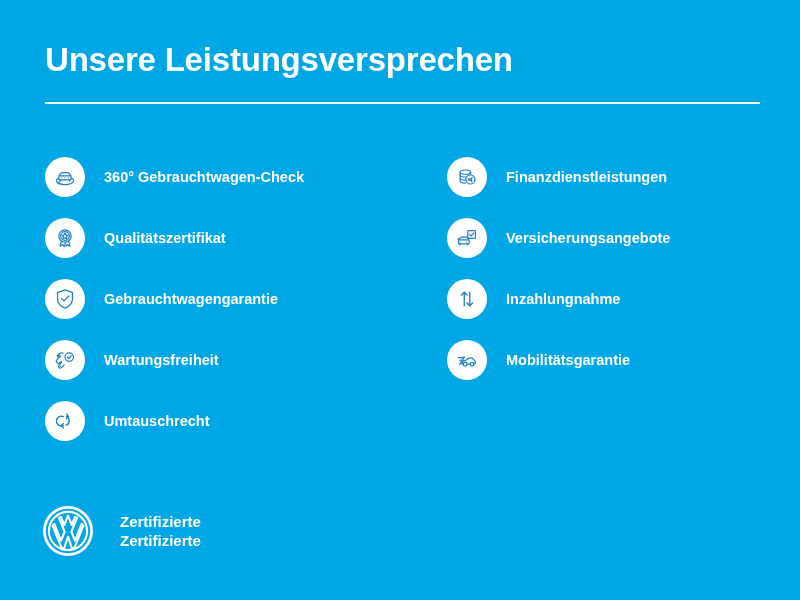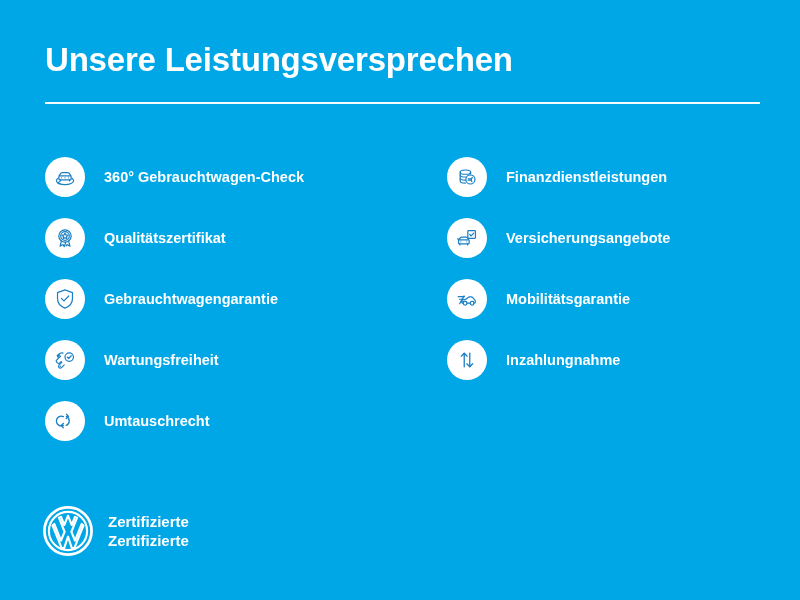--- a/index.html
+++ b/index.html
@@ -96,21 +96,21 @@
     display: flex;
     align-items: center;
   }
   #brand-logo {
     flex: 0 0 auto;
     width: 52px;
     height: 52px;
   }
   #brand-logo svg { display: block; width: 52px; height: 52px; }
   #brand-text {
-    margin-left: 14px;
+    margin-left: 26px;
     font-size: 15px;
     font-weight: bold;
     color: #FFFFFF;
     line-height: 19px;
   }
   #brand-line1, #brand-line2 { display: block; white-space: nowrap; }
 </style>
 </head>
 <body>
 
@@ -219,42 +219,42 @@
           <circle cx="15.6" cy="20.6" r="0.7" fill="#1B7FC4" stroke="none"></circle>
           <path d="M7.3 23.1v1.4M16.7 23.1v1.4"></path>
           <path d="M4.4 17.0l1.6.6"></path>
         </svg>
       </span>
       <span class="benefit-label">Versicherungsangebote</span>
     </div>
 
     <div class="benefit-item">
       <span class="benefit-icon">
+        <svg viewBox="0 0 32 32" fill="none" stroke="#1B7FC4" stroke-width="1.6" stroke-linecap="round" stroke-linejoin="round">
+          <path d="M12.6 24.4V7.8"></path>
+          <path d="M9.0 11.3l3.6-3.7 3.6 3.7"></path>
+          <path d="M19.4 7.6v16.6"></path>
+          <path d="M15.8 20.7l3.6 3.7 3.6-3.7"></path>
+        </svg>
+      </span>
+      <span class="benefit-label">Inzahlungnahme</span>
+    </div>
+
+    <div class="benefit-item">
+      <span class="benefit-icon">
         <svg viewBox="0 0 32 32" fill="none" stroke="#1B7FC4" stroke-width="1.5" stroke-linecap="round" stroke-linejoin="round">
           <path d="M11.4 21.0h-0.9c-.5 0-.9-.4-.9-.9v-2.0c0-.5.4-.95.9-1.0l3.6-.45 3.3-2.6c.5-.4 1.1-.6 1.7-.6h2.2c.7 0 1.35.3 1.8.82l2.5 2.9c.35.4.55.93.55 1.47v1.45c0 .5-.4.9-.9.9h-1.0"></path>
           <circle cx="13.7" cy="21.2" r="2.3"></circle>
           <circle cx="22.3" cy="21.2" r="2.3"></circle>
           <path d="M16.0 21.0h4.0"></path>
           <path d="M5.2 13.2h7.6M6.8 16.3h6.0M8.4 19.4h3.2"></path>
           <path d="M7.0 21.8l5.4-9.6"></path>
         </svg>
       </span>
       <span class="benefit-label">Mobilitätsgarantie</span>
-    </div>
-
-    <div class="benefit-item">
-      <span class="benefit-icon">
-        <svg viewBox="0 0 32 32" fill="none" stroke="#1B7FC4" stroke-width="1.6" stroke-linecap="round" stroke-linejoin="round">
-          <path d="M12.6 24.4V7.8"></path>
-          <path d="M9.0 11.3l3.6-3.7 3.6 3.7"></path>
-          <path d="M19.4 7.6v16.6"></path>
-          <path d="M15.8 20.7l3.6 3.7 3.6-3.7"></path>
-        </svg>
-      </span>
-      <span class="benefit-label">Inzahlungnahme</span>
     </div>
 
 
   </div>
 
   <div id="brand">
     <span id="brand-logo">
       <svg viewBox="0 0 64 64" fill="none">
         <circle cx="32" cy="32" r="29" stroke="#FFFFFF" stroke-width="3.4"></circle>
         <circle cx="32" cy="32" r="23.5" stroke="#FFFFFF" stroke-width="2.6"></circle>

